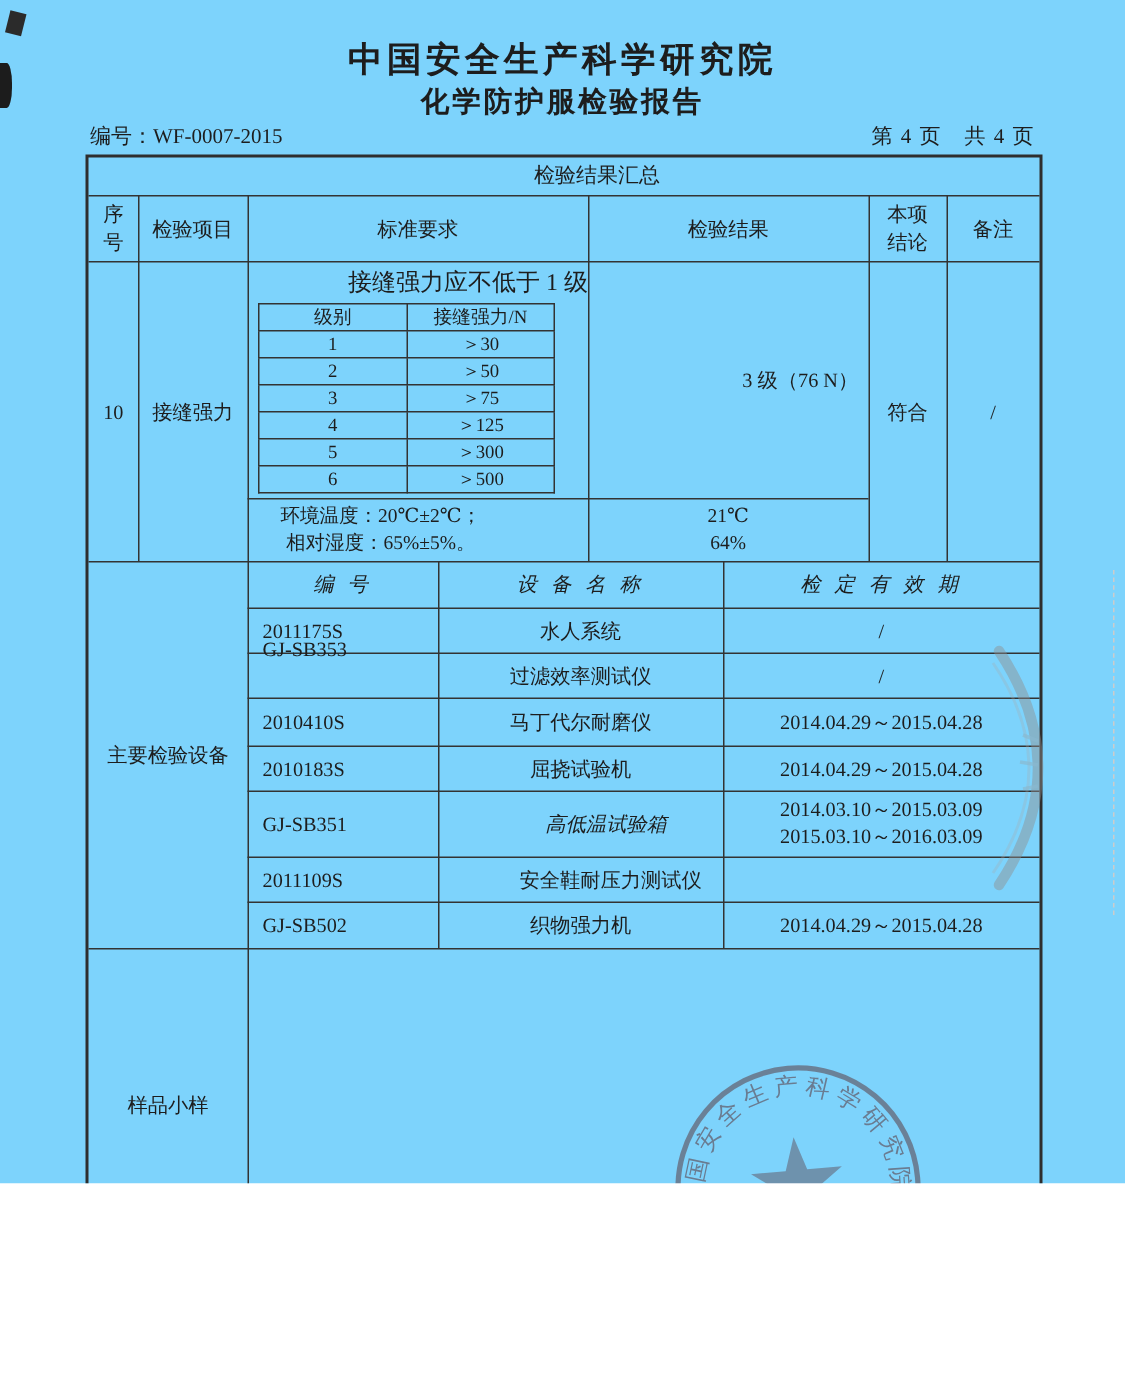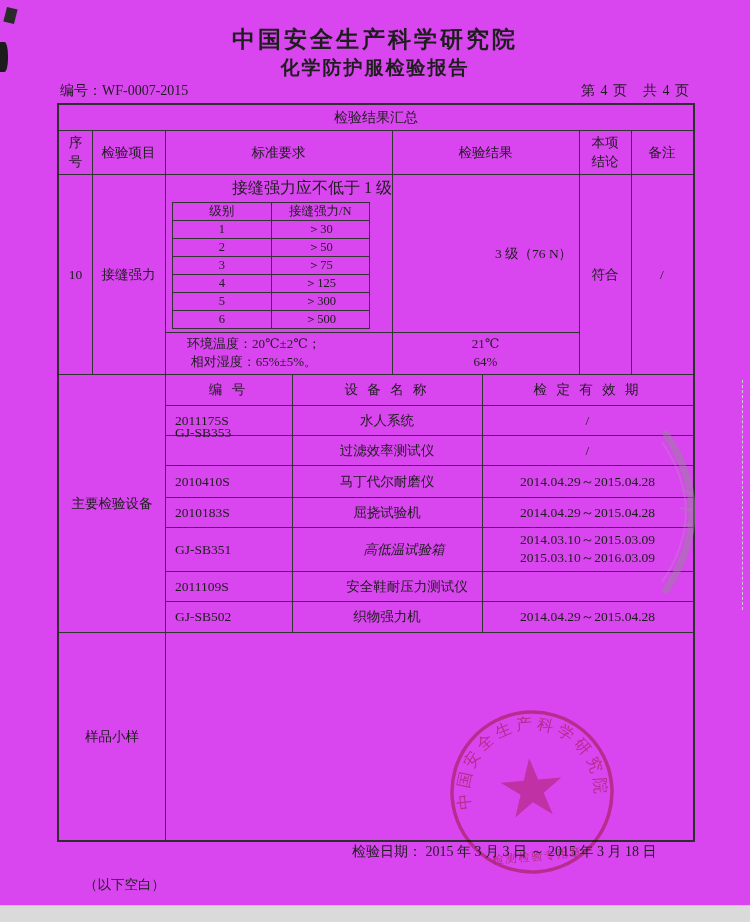--- a/index.html
+++ b/index.html
@@ -1,17 +1,17 @@
 <!DOCTYPE html>
 <html><head>
 <meta charset="utf-8">
 <style>
   html,body{margin:0;padding:0;background:#ffffff;}
   .page{
-    position:relative;width:750px;height:922px;background:#d946ef;
+    position:relative;width:750px;height:789px;background:#7dd3fc;
     font-family:"Liberation Serif","DejaVu Serif",serif;color:#1d1d1d;overflow:hidden;
   }
   .org-title{position:absolute;left:0;top:24px;width:750px;text-align:center;
     font-family:"Liberation Sans","DejaVu Sans",sans-serif;font-weight:bold;font-size:23px;letter-spacing:3px;}
   .report-title{position:absolute;left:0;top:55px;width:750px;text-align:center;
     font-family:"Liberation Sans","DejaVu Sans",sans-serif;font-weight:bold;font-size:19px;letter-spacing:2px;}
   .report-no{position:absolute;left:60px;top:82px;font-size:14px;}
   .page-info{position:absolute;right:60px;top:82px;font-size:14px;letter-spacing:1px;}
   .tbl{position:absolute;left:57px;top:103px;width:634px;height:735px;border:2px solid #2e2e2e;}
   .hl{position:absolute;height:0;border-top:1.4px solid #333;}
@@ -19,21 +19,21 @@
   .cell{position:absolute;display:flex;align-items:center;justify-content:center;
     font-size:13.5px;text-align:center;line-height:19px;}
   .preline{white-space:pre-line;}
   .left-align{justify-content:flex-start;text-align:left;}
   .gradebox{position:absolute;left:106px;top:69px;width:227px;height:158px;}
   .gradenote{margin-top:4px;text-align:right;font-size:16px;margin-left:44px;}
   table.grades{border-collapse:collapse;margin:3px 0 0 7px;width:198px;table-layout:fixed;padding-left:21px;}
   table.grades td{border:1.3px solid #333;height:17px;text-align:center;font-size:12.5px;padding:0;}
   .envlines{flex-direction:column;align-items:flex-start;padding-left:22px;font-size:13px;line-height:18px;}
   .envres{flex-direction:column;font-size:13px;line-height:18px;}
-  .spaced{letter-spacing:3px;}
+  .spaced{letter-spacing:3px;font-style:italic;}
   .date-line{position:absolute;left:352px;top:843px;font-size:14px;}
   .blank-note{position:absolute;left:84px;top:876px;font-size:13.5px;}
   .bottom-strip{position:absolute;left:0;top:905px;width:750px;height:17px;background:#dadada;border-top:1px solid #c8c8c8;}
   .scan-mark-a{position:absolute;left:0;top:42px;width:8px;height:30px;background:#1c1c1c;border-radius:0 45% 45% 0;}
   .scan-mark-b{position:absolute;left:5px;top:8px;width:11px;height:15px;background:#2b2b2b;transform:rotate(14deg);}
   .scan-dash{position:absolute;left:742px;top:380px;height:230px;border-left:1px dashed #cccccc;}
   .stamp{position:absolute;left:428px;top:688px;width:208px;height:208px;transform:rotate(-5deg);
     mix-blend-mode:multiply;opacity:.8;}
   .partial-stamp{position:absolute;left:652px;top:428px;width:86px;height:168px;opacity:.45;}
 </style>
@@ -67,21 +67,21 @@
     <div class="hl" style="left:0;top:527px;width:634px;"></div>
 
     <div class="vl" style="left:33px;top:25px;height:244px;"></div>
     <div class="vl" style="left:106px;top:25px;height:710px;"></div>
     <div class="vl" style="left:333px;top:25px;height:244px;"></div>
     <div class="vl" style="left:520px;top:25px;height:244px;"></div>
     <div class="vl" style="left:572px;top:25px;height:244px;"></div>
     <div class="vl" style="left:233px;top:269px;height:258px;"></div>
     <div class="vl" style="left:423px;top:269px;height:258px;"></div>
 
-    <div class="cell" style="left:0;top:0;width:634px;height:25px;font-size:14px;">检验结果汇总</div>
+    <div class="cell" style="left:0;top:0;width:634px;height:25px;font-size:14px;padding-left:22px;">检验结果汇总</div>
     <div class="cell preline" style="left:0;top:25px;width:33px;height:44px;">序
 号</div>
     <div class="cell" style="left:33px;top:25px;width:73px;height:44px;">检验项目</div>
     <div class="cell" style="left:333px;top:25px;width:187px;height:44px;">检验结果</div>
     <div class="cell" style="left:106px;top:25px;width:227px;height:44px;">标准要求</div>
     <div class="cell preline" style="left:520px;top:25px;width:52px;height:44px;">本项
 结论</div>
     <div class="cell" style="left:572px;top:25px;width:62px;height:44px;">备注</div>
 
     <div class="cell" style="left:0;top:69px;width:33px;height:200px;">10</div>

